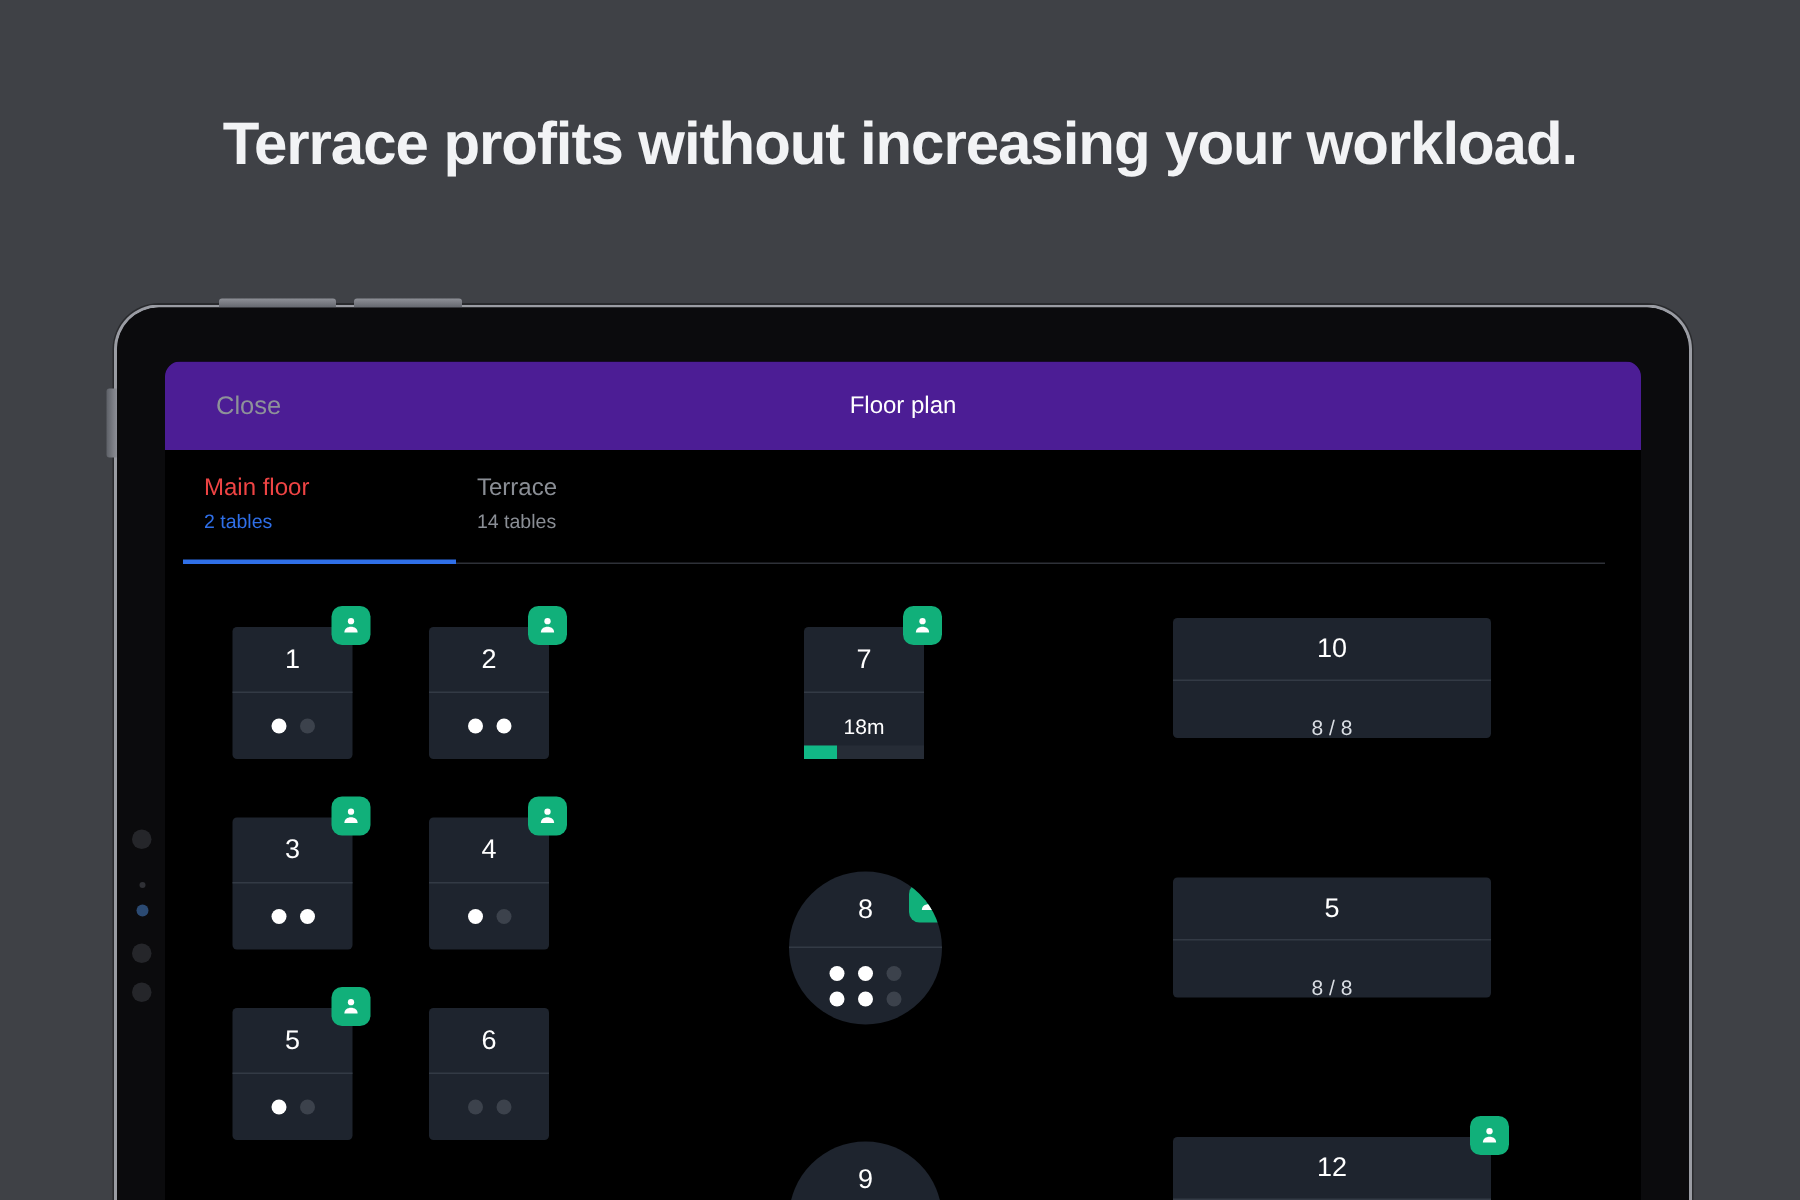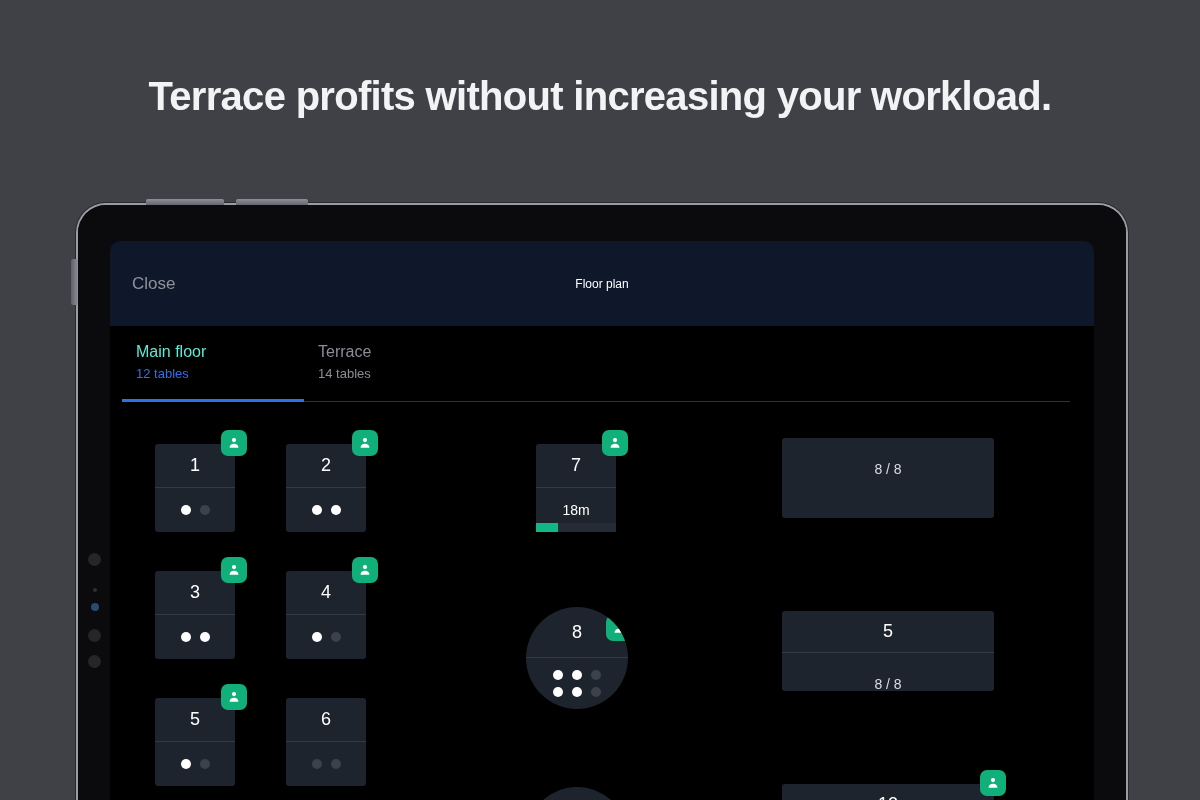--- a/index.html
+++ b/index.html
@@ -85,55 +85,55 @@
     top: 36px;
     width: 984px;
     height: 604px;
     background: #000000;
     border-radius: 10px 10px 0 0;
     overflow: hidden;
   }
 
   .app-header {
     position: relative;
-    height: 85px;
-    background: #0f172a;
+    height: 59px;
+    background: #4c1d95;
     display: flex;
     align-items: center;
-    padding: 0 22px;
+    padding: 0 34px;
   }
   .close-btn {
     color: #8e9299;
     font-size: 17px;
     cursor: pointer;
   }
   .app-title {
     position: absolute;
     left: 0; right: 0;
     text-align: center;
     color: #ffffff;
-    font-size: 12px;
+    font-size: 16px;
   }
 
   
   .tabbar {
     position: relative;
     height: 76px;
     background: #000000;
     display: flex;
     padding-left: 12px;
   }
   .tab {
     padding: 14px 14px 0 14px;
     cursor: pointer;
     min-width: 182px;
   }
   .tab-name { font-size: 16px; line-height: 23px; }
   .tab-sub  { font-size: 13px; line-height: 22px; }
-  .tab.active .tab-name { color: #5eead4; }
+  .tab.active .tab-name { color: #ef4444; }
   .tab.active .tab-sub  { color: #2f6fe8; }
   .tab.inactive .tab-name { color: #8a8e95; }
   .tab.inactive .tab-sub  { color: #8a8e95; }
 
   .tab-rule {
     position: absolute;
     left: 12px;
     bottom: 0;
     width: 948px;
     height: 1px;
@@ -240,21 +240,21 @@
     <div class="screen">
 
       <div class="app-header">
         <span class="close-btn">Close</span>
         <span class="app-title">Floor plan</span>
       </div>
 
       <div class="tabbar">
         <div class="tab active">
           <div class="tab-name">Main floor</div>
-          <div class="tab-sub">12 tables</div>
+          <div class="tab-sub">2 tables</div>
         </div>
         <div class="tab inactive">
           <div class="tab-name">Terrace</div>
           <div class="tab-sub">14 tables</div>
         </div>
         <div class="tab-rule"></div>
         <div class="tab-underline"></div>
       </div>
 
       <div class="floor" id="floor">
@@ -387,20 +387,21 @@
                   <circle cx="12" cy="7" r="3.6"></circle>
                   <path d="M4.4 20c0-4.2 3.4-6.6 7.6-6.6s7.6 2.4 7.6 6.6z"></path>
                 </svg>
               </span>
             </div>
           </div>
           <div class="table round" style="left: 416px; top: 385px; width: 102px; height: 102px;">
             <div class="t-top" style="height: 51px;">9</div>
           </div>
           <div class="table rect" style="left: 672px; top: 36px; width: 212px; height: 80px;">
+            <div class="t-top" style="height: 42px;">10</div>
             <div class="t-bot" style="height: 38px;">
               <div class="count">8 / 8</div>
             </div>
           </div>
           <div class="table rect" style="left: 672px; top: 209px; width: 212px; height: 80px;">
             <div class="t-top" style="height: 42px;">5</div>
             <div class="t-bot" style="height: 38px;">
               <div class="count">8 / 8</div>
             </div>
           </div>

